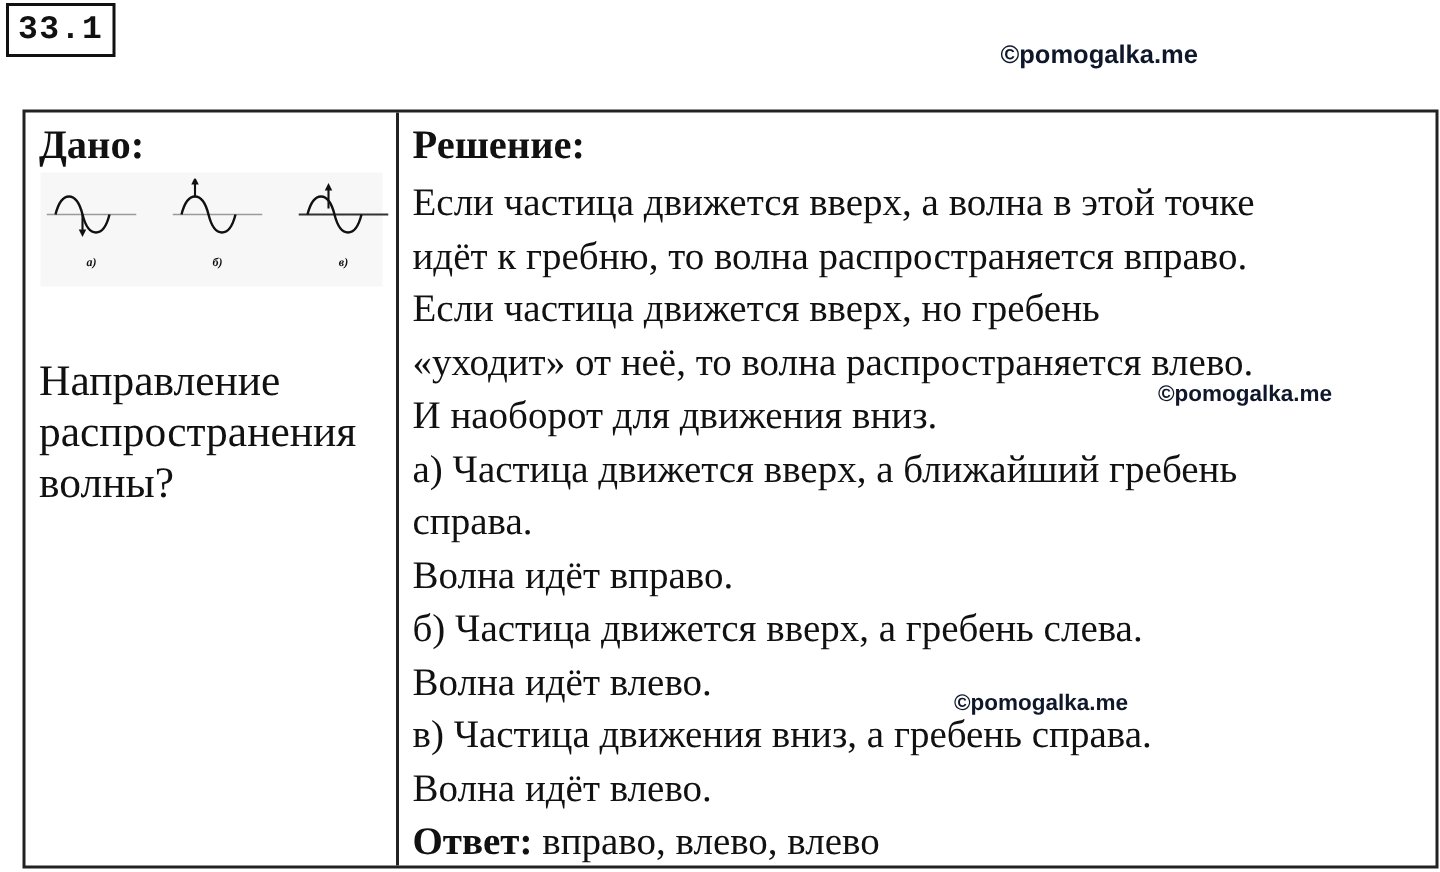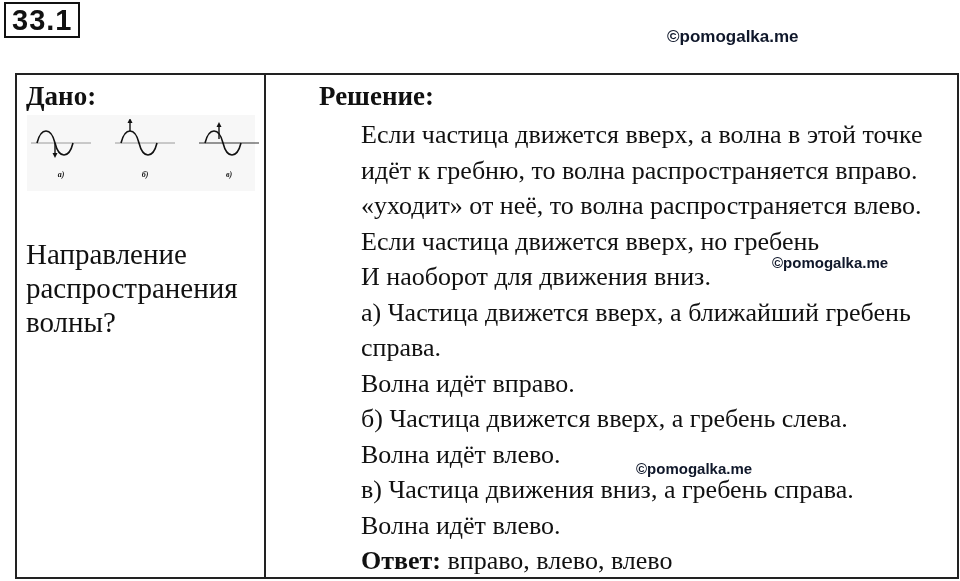--- a/index.html
+++ b/index.html
@@ -15,23 +15,23 @@
       font-family: "Liberation Serif", "DejaVu Serif", serif;
       color: #111111;
     }
     .task-number {
       position: absolute;
       left: 4px;
       top: 2px;
       height: 32px;
       padding: 0 6px;
       border: 2px solid #111;
-      font-family: Liberation Sans, sans-serif;
+      font-family: Liberation Mono, monospace;
       font-weight: bold;
-      font-size: 29px;
+      font-size: 22px;
       line-height: 32px;
       letter-spacing: 1px;
     }
     .watermark {
       position: absolute;
       font-family: "Liberation Sans", "DejaVu Sans", sans-serif;
       font-weight: bold;
       color: #0f172a;
       white-space: nowrap;
     }
@@ -41,21 +41,20 @@
 
     .table {
       position: absolute;
       left: 15px;
       top: 73px;
       width: 940px;
       height: 502px;
       border: 2px solid #222;
       display: flex;
       box-sizing: content-box;
-      gap: 44px;
     }
     .col-given {
       width: 247px;
       border-right: 2px solid #222;
       position: relative;
     }
     .col-solution {
       flex: 1;
       position: relative;
       border-radius: 26px;
@@ -106,21 +105,20 @@
       line-height: 34px;
     }
     .find-text div { white-space: nowrap; }
 
     .solution-lines {
       position: absolute;
       left: 9px;
       top: 42px;
       font-size: 26px;
       line-height: 35.5px;
-      margin-left: 42px;
     }
     .solution-lines .line {
       white-space: nowrap;
     }
     .answer-label {
       font-weight: bold;
     }
   </style>
 </head>
 <body>
@@ -167,22 +165,22 @@
       <div>распространения</div>
       <div>волны?</div>
     </div>
   </div>
 
   <div class="col-solution">
     <div class="heading solution-heading">Решение:</div>
     <div class="solution-lines">
       <div class="line">Если частица движется вверх, а волна в этой точке</div>
       <div class="line">идёт к гребню, то волна распространяется вправо.</div>
+      <div class="line">Если частица движется вверх, но гребень</div>
       <div class="line">«уходит» от неё, то волна распространяется влево.</div>
-      <div class="line">Если частица движется вверх, но гребень</div>
       <div class="line">И наоборот для движения вниз.</div>
       <div class="line">а) Частица движется вверх, а ближайший гребень</div>
       <div class="line">справа.</div>
       <div class="line">Волна идёт вправо.</div>
       <div class="line">б) Частица движется вверх, а гребень слева.</div>
       <div class="line">Волна идёт влево.</div>
       <div class="line">в) Частица движения вниз, а гребень справа.</div>
       <div class="line">Волна идёт влево.</div>
       <div class="line">
         <span class="answer-label">Ответ:</span><span> вправо, влево, влево</span>

